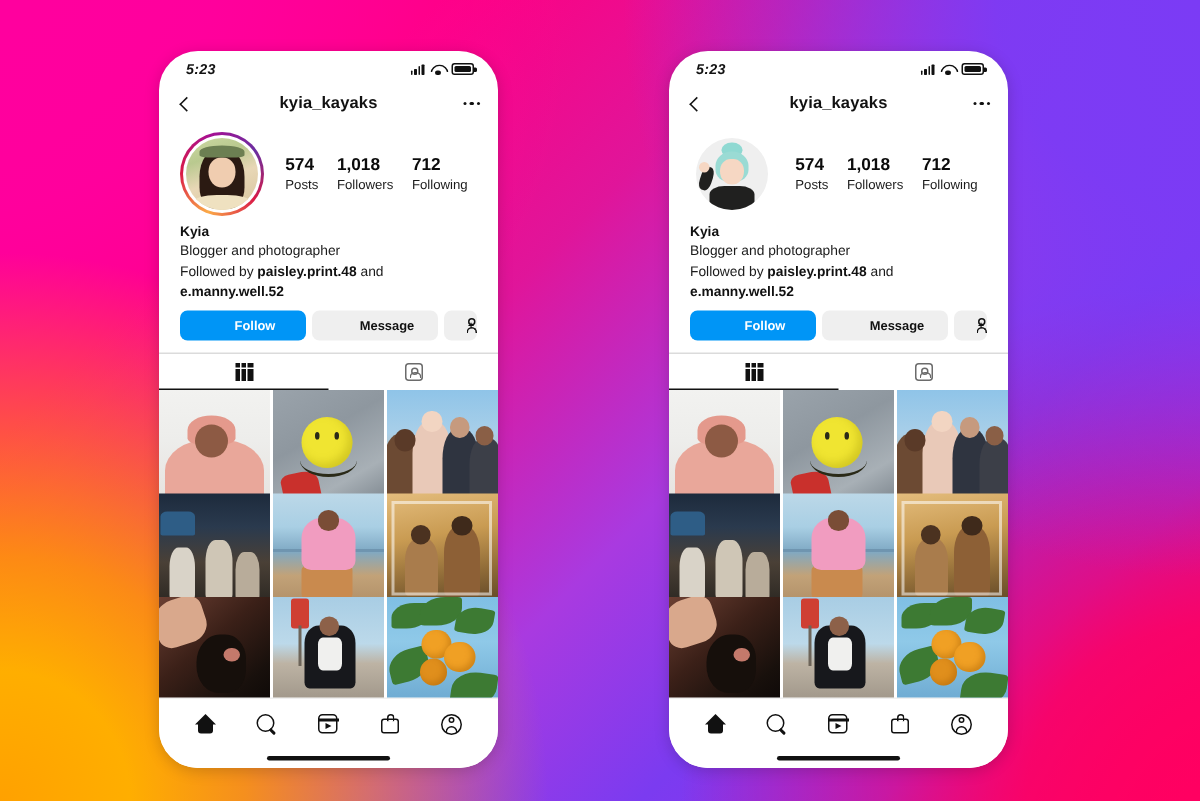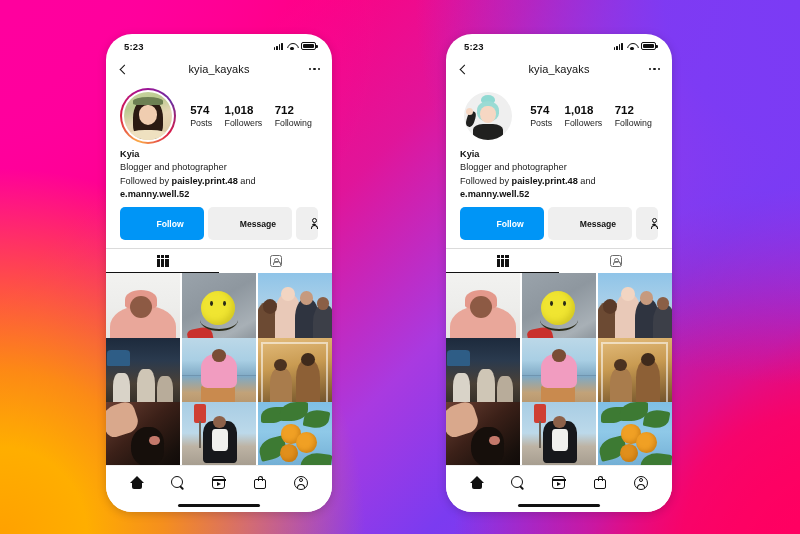--- a/index.html
+++ b/index.html
@@ -47,20 +47,21 @@
   }
   #phone-left  { left: 106px; }
   #phone-right { left: 446px; }
 
   
   .statusbar {
     height: 22px;
     display: flex; align-items: center; justify-content: space-between;
     padding: 2px 16px 0 18px;
     flex: none;
+    font-style: italic;
   }
   .status-time { font-size: 9.5px; font-weight: bold; color: #111; letter-spacing: .2px; }
   .status-icons { display: flex; align-items: center; gap: 4px; }
   .sig { display: flex; align-items: flex-end; gap: 1px; height: 8px; }
   .sig i { display: block; width: 1.6px; background: #111; border-radius: .5px; }
   .sig i:nth-child(1) { height: 3px; }
   .sig i:nth-child(2) { height: 4.5px; }
   .sig i:nth-child(3) { height: 6px; }
   .sig i:nth-child(4) { height: 7.5px; }
   .wifi { width: 10px; height: 8px; position: relative; }
@@ -93,21 +94,21 @@
   }
   .nav-back { width: 18px; display: flex; align-items: center; cursor: pointer; }
   .chev-left {
     width: 7px; height: 7px;
     border-left: 1.7px solid #111; border-bottom: 1.7px solid #111;
     transform: rotate(45deg);
     margin-left: 3px;
   }
   .nav-title {
     position: absolute; left: 0; right: 0; text-align: center;
-    font-size: 11px; font-weight: normal; color: #111; letter-spacing: .1px;
+    font-size: 11px; font-weight: bold; color: #111; letter-spacing: .1px;
     pointer-events: none;
   }
   .nav-more {
     margin-left: auto; display: flex; gap: 2px; align-items: center;
     cursor: pointer; z-index: 2;
   }
   .nav-more i { width: 2.4px; height: 2.4px; border-radius: 50%; background: #111; display: block; }
 
   
   .profile-top {
@@ -211,21 +212,21 @@
   .bio-follow { font-size: 9.2px; color: #1b1b1b; line-height: 1.45; margin-top: 0px; }
   .bio-follow b { font-weight: bold; color: #111; }
 
   
   .actions {
     display: flex; gap: 4px;
     padding: 6px 14px 8px 14px;
     flex: none;
   }
   .btn {
-    height: 33px; border-radius: 5px;
+    height: 20px; border-radius: 5px;
     display: flex; align-items: center; justify-content: center;
     font-size: 8.6px; font-weight: bold;
     cursor: pointer; user-select: none; padding-left: 16px;
   }
   .btn-follow { flex: 1 1 0; background: #0095F6; color: #fff; }
   .btn-message { flex: 1 1 0; background: #EFEFEF; color: #111; }
   .btn-adduser {
     width: 22px; background: #EFEFEF; color: #111;
     font-size: 9px;
   }

